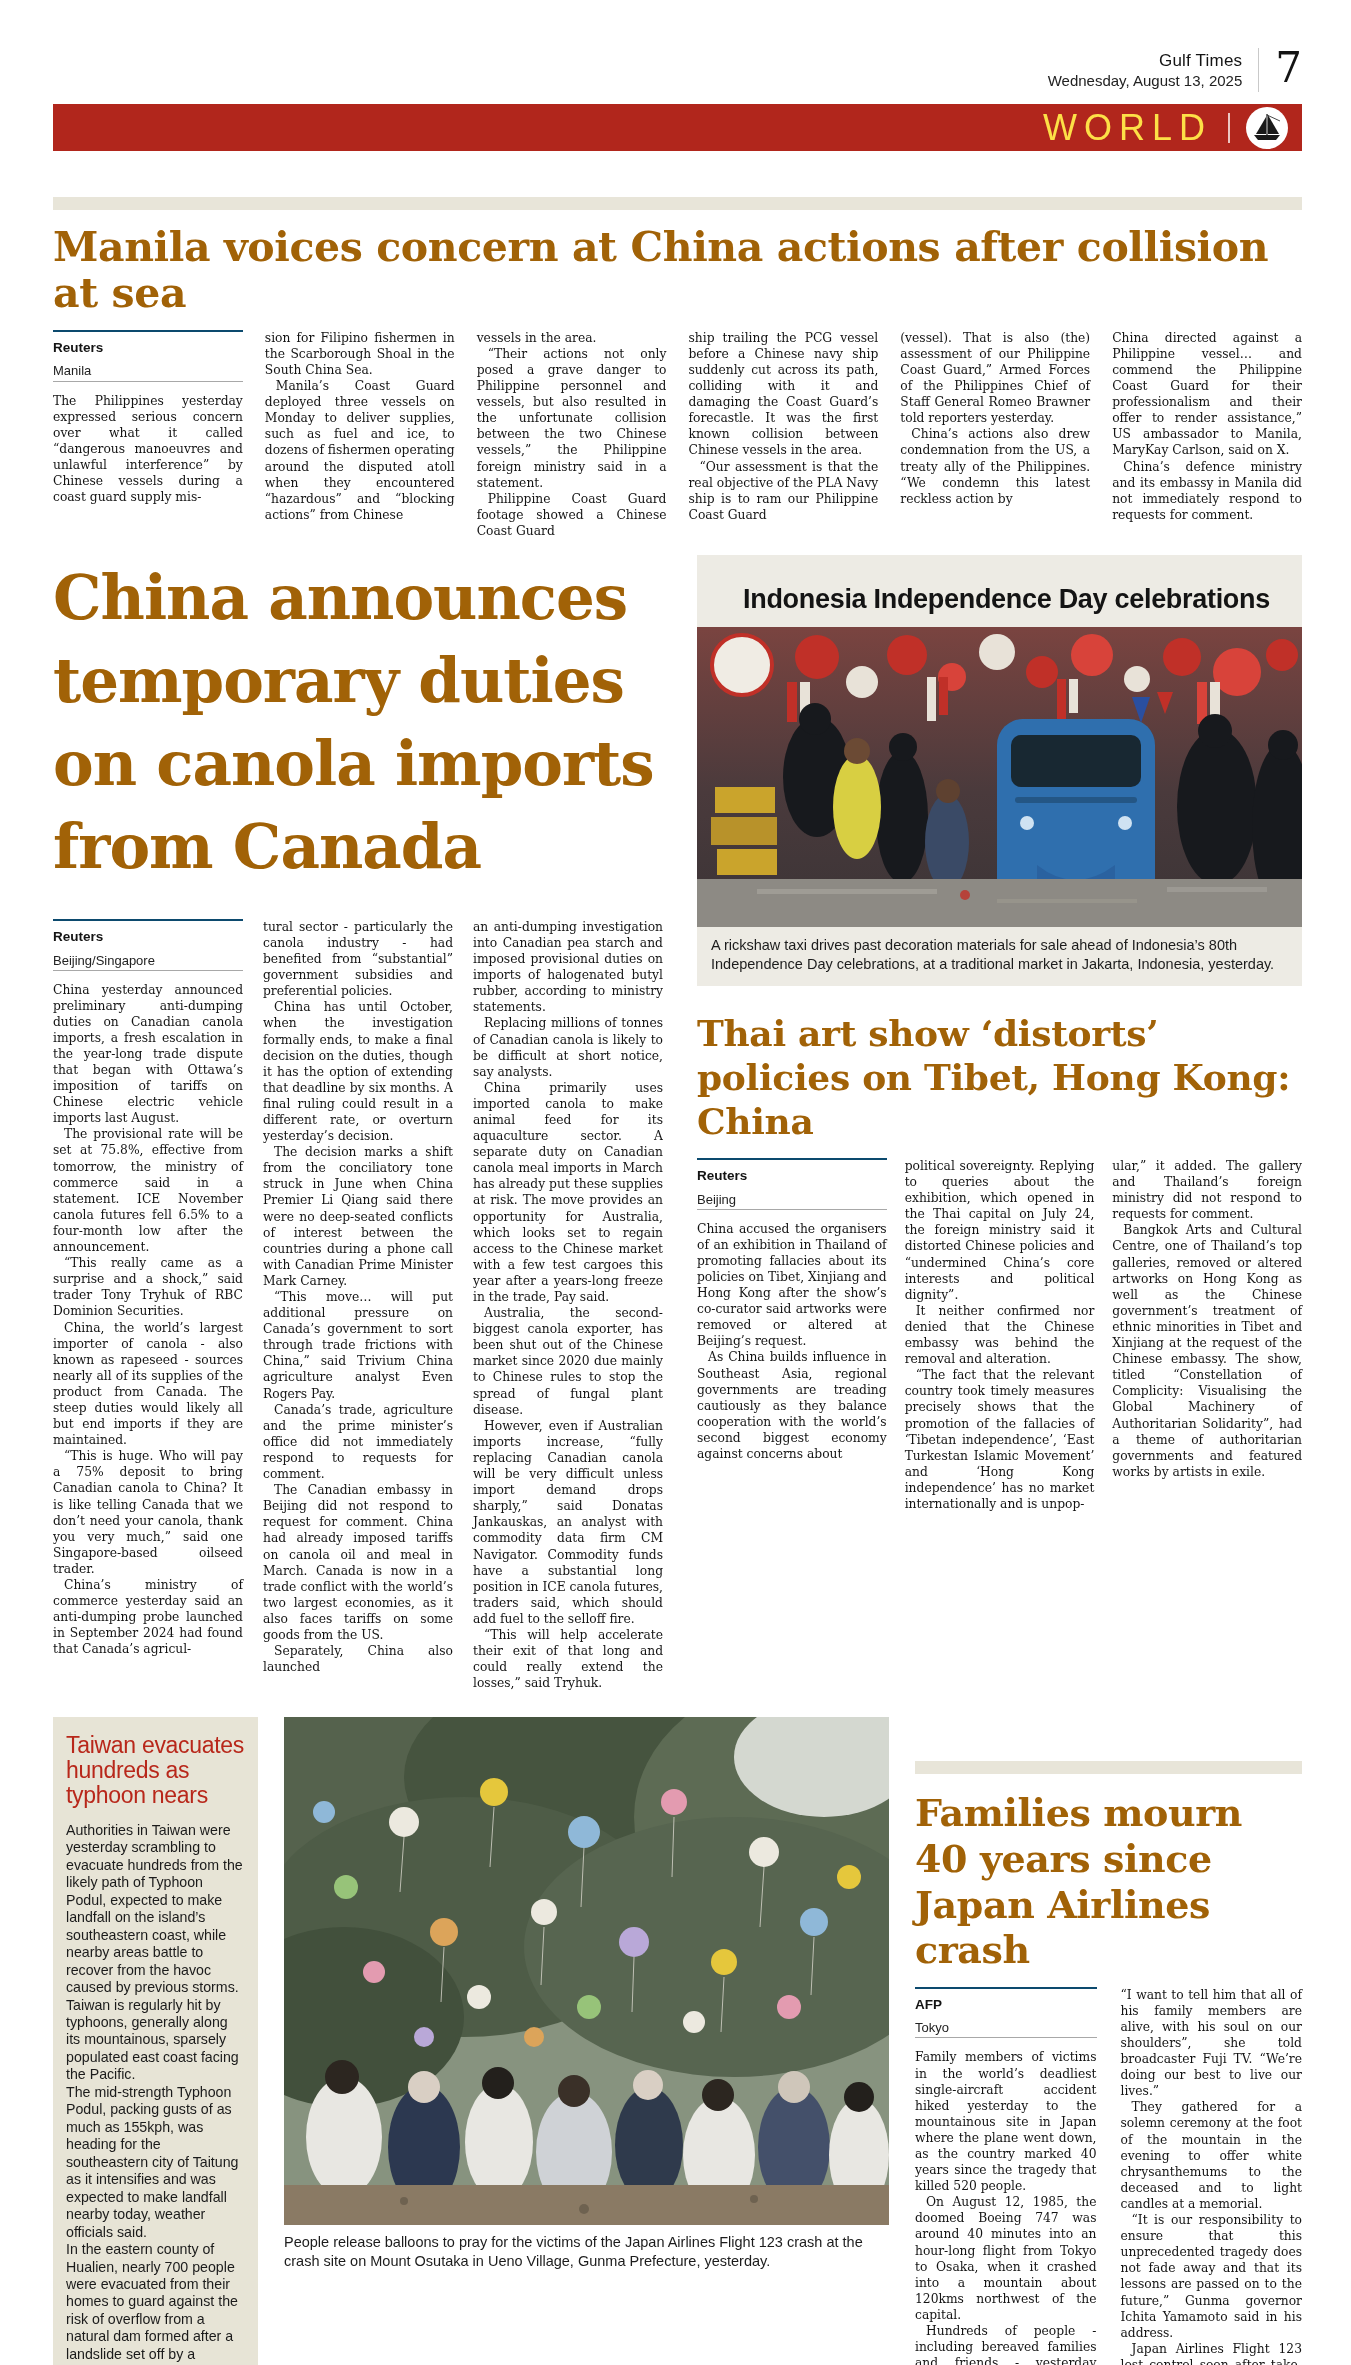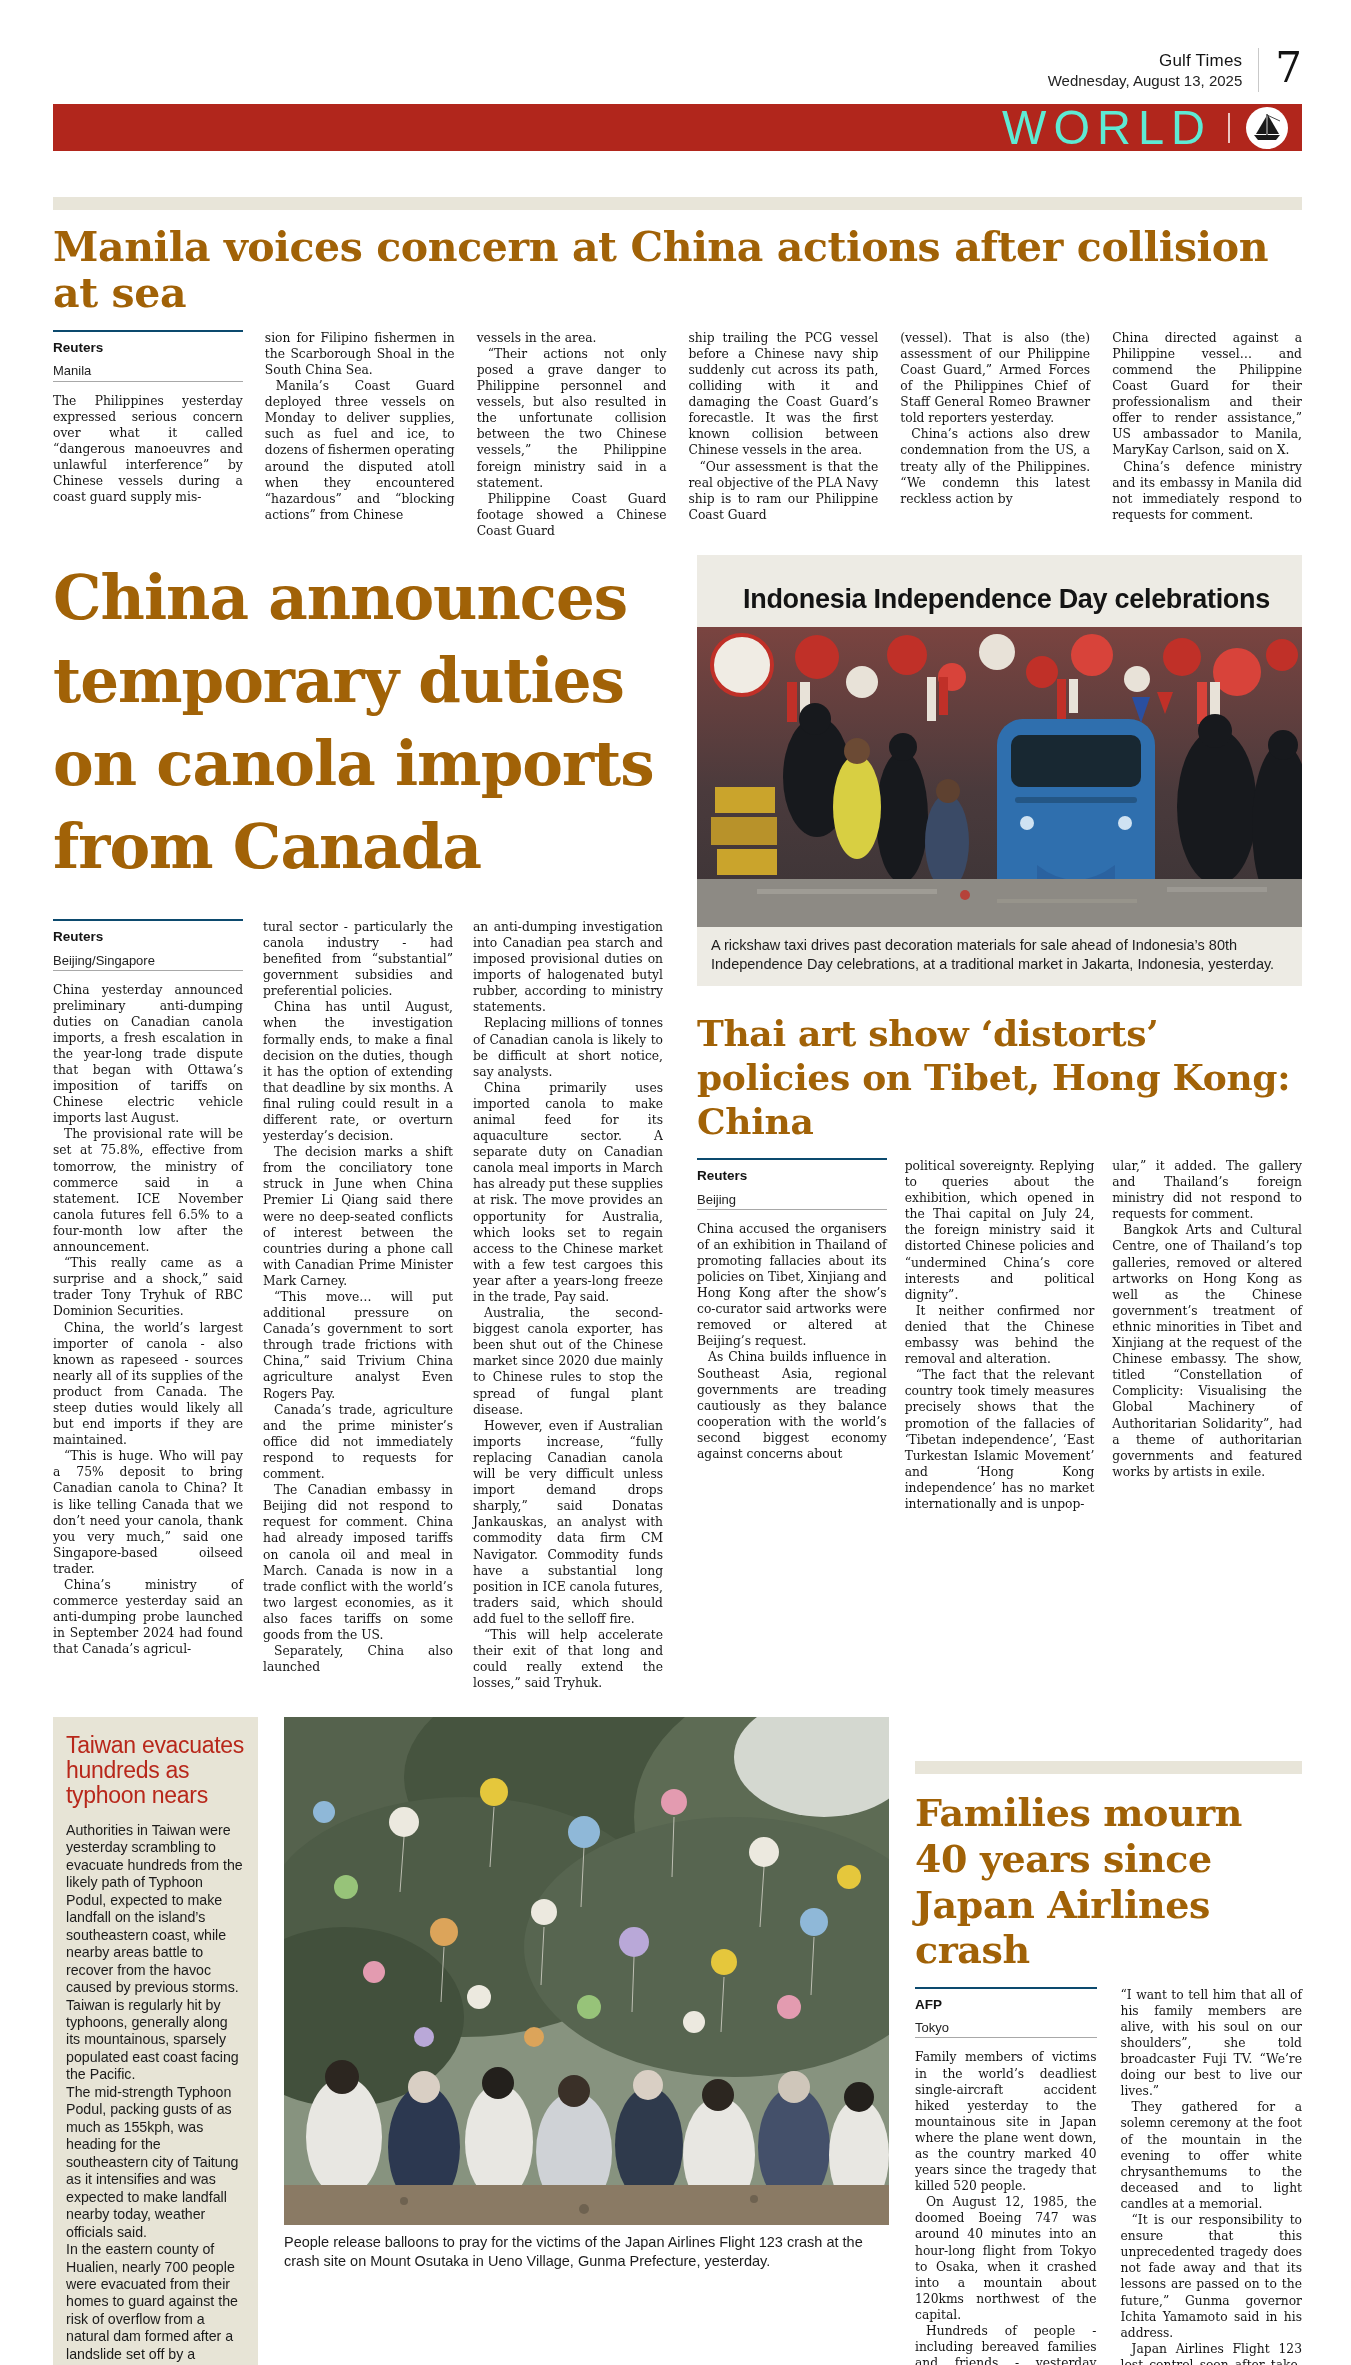--- a/index.html
+++ b/index.html
@@ -12,21 +12,21 @@
   .masthead { display:flex; justify-content:flex-end; align-items:center; gap:16px; height:52px; }
   .mast-text { text-align:right; font-family:"Liberation Sans", sans-serif; }
   .mast-paper { font-size:17px; font-weight:normal; letter-spacing:.2px; }
   .mast-date { font-size:15px; color:#222; margin-top:1px; }
   .mast-rule { width:1px; height:44px; background:#c9c9c9; }
   .mast-page { font-size:42px; font-family:"DejaVu Serif", serif; line-height:1; padding-bottom:4px; }
 
   
   .banner { margin-top:8px; height:47px; background:#b1261c; display:flex; align-items:center;
             justify-content:flex-end; padding-right:14px; gap:16px; }
-  .banner-word { color:#5eead4; font-family:"Liberation Sans", sans-serif; font-size:47px;
+  .banner-word { color:#fde047; font-family:"Liberation Sans", sans-serif; font-size:36px;
                  letter-spacing:7px; font-weight:400; line-height:1; transform:scaleY(1.02); }
   .banner-sep { width:2px; height:30px; background:#f3d9d6; opacity:.9; }
   .banner-circle { width:42px; height:42px; border-radius:50%; background:#fff;
                    display:flex; align-items:center; justify-content:center; }
 
   
   .strip { height:13px; background:#e8e5d9; }
   .strip-top { margin-top:46px; }
   .headline { font-family:"DejaVu Serif", serif; color:#a16207; }
   .byline { border-top:2px solid #0c4a6e; border-bottom:1px solid #a8a8a8;
@@ -155,21 +155,21 @@
               <p>China yesterday announced preliminary anti-dumping duties on Canadian canola imports, a fresh escalation in the year-long trade dispute that began with Ottawa’s imposition of tariffs on Chinese electric vehicle imports last August.</p>
               <p>The provisional rate will be set at 75.8%, effective from tomorrow, the ministry of commerce said in a statement. ICE November canola futures fell 6.5% to a four-month low after the announcement.</p>
               <p>“This really came as a surprise and a shock,” said trader Tony Tryhuk of RBC Dominion Securities.</p>
               <p>China, the world’s largest importer of canola - also known as rapeseed - sources nearly all of its supplies of the product from Canada. The steep duties would likely all but end imports if they are maintained.</p>
               <p>“This is huge. Who will pay a 75% deposit to bring Canadian canola to China? It is like telling Canada that we don’t need your canola, thank you very much,” said one Singapore-based oilseed trader.</p>
               <p>China’s ministry of commerce yesterday said an anti-dumping probe launched in September 2024 had found that Canada’s agricul-</p>
             </div>
         </div>
         <div class="col">
             <p>tural sector - particularly the canola industry - had benefited from “substantial” government subsidies and preferential policies.</p>
-            <p>China has until August, when the investigation formally ends, to make a final decision on the duties, though it has the option of extending that deadline by six months. A final ruling could result in a different rate, or overturn yesterday’s decision.</p>
+            <p>China has until October, when the investigation formally ends, to make a final decision on the duties, though it has the option of extending that deadline by six months. A final ruling could result in a different rate, or overturn yesterday’s decision.</p>
             <p>The decision marks a shift from the conciliatory tone struck in June when China Premier Li Qiang said there were no deep-seated conflicts of interest between the countries during a phone call with Canadian Prime Minister Mark Carney.</p>
             <p>“This move… will put additional pressure on Canada’s government to sort through trade frictions with China,” said Trivium China agriculture analyst Even Rogers Pay.</p>
             <p>Canada’s trade, agriculture and the prime minister’s office did not immediately respond to requests for comment.</p>
             <p>The Canadian embassy in Beijing did not respond to request for comment. China had already imposed tariffs on canola oil and meal in March. Canada is now in a trade conflict with the world’s two largest economies, as it also faces tariffs on some goods from the US.</p>
             <p>Separately, China also launched</p>
           </div>
         <div class="col">
             <p>an anti-dumping investigation into Canadian pea starch and imposed provisional duties on imports of halogenated butyl rubber, according to ministry statements.</p>
             <p>Replacing millions of tonnes of Canadian canola is likely to be difficult at short notice, say analysts.</p>
             <p>China primarily uses imported canola to make animal feed for its aquaculture sector. A separate duty on Canadian canola meal imports in March has already put these supplies at risk. The move provides an opportunity for Australia, which looks set to regain access to the Chinese market with a few test cargoes this year after a years-long freeze in the trade, Pay said.</p>

